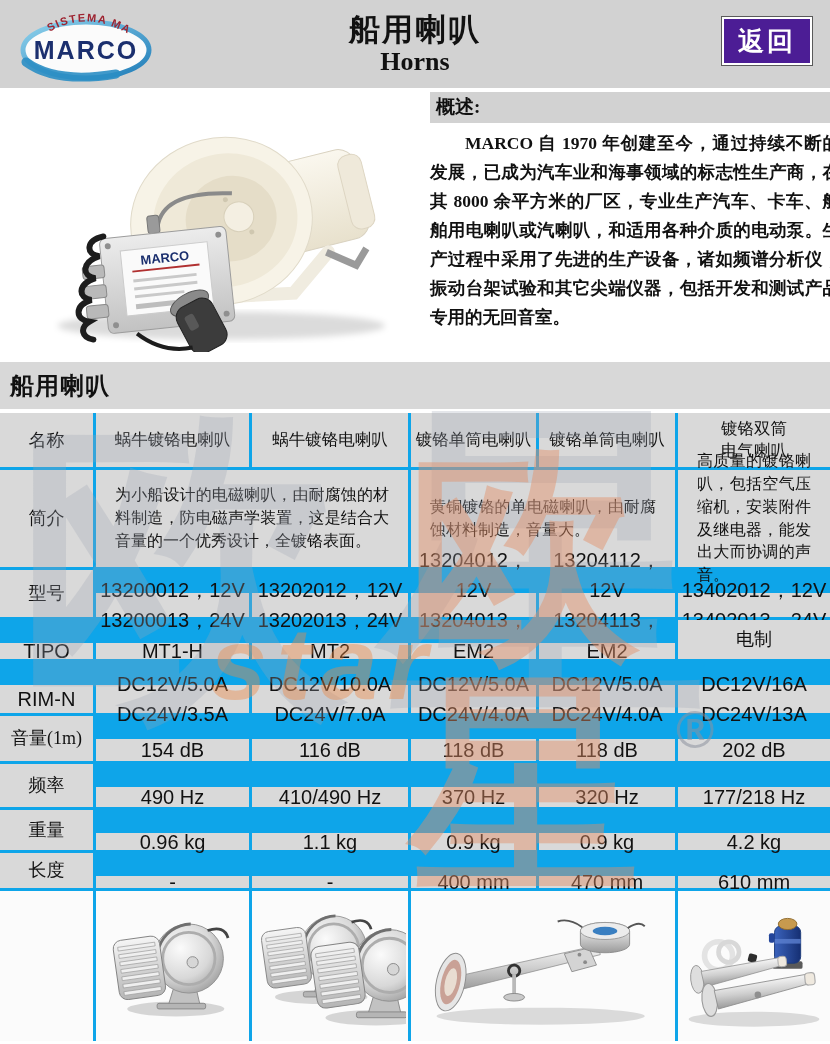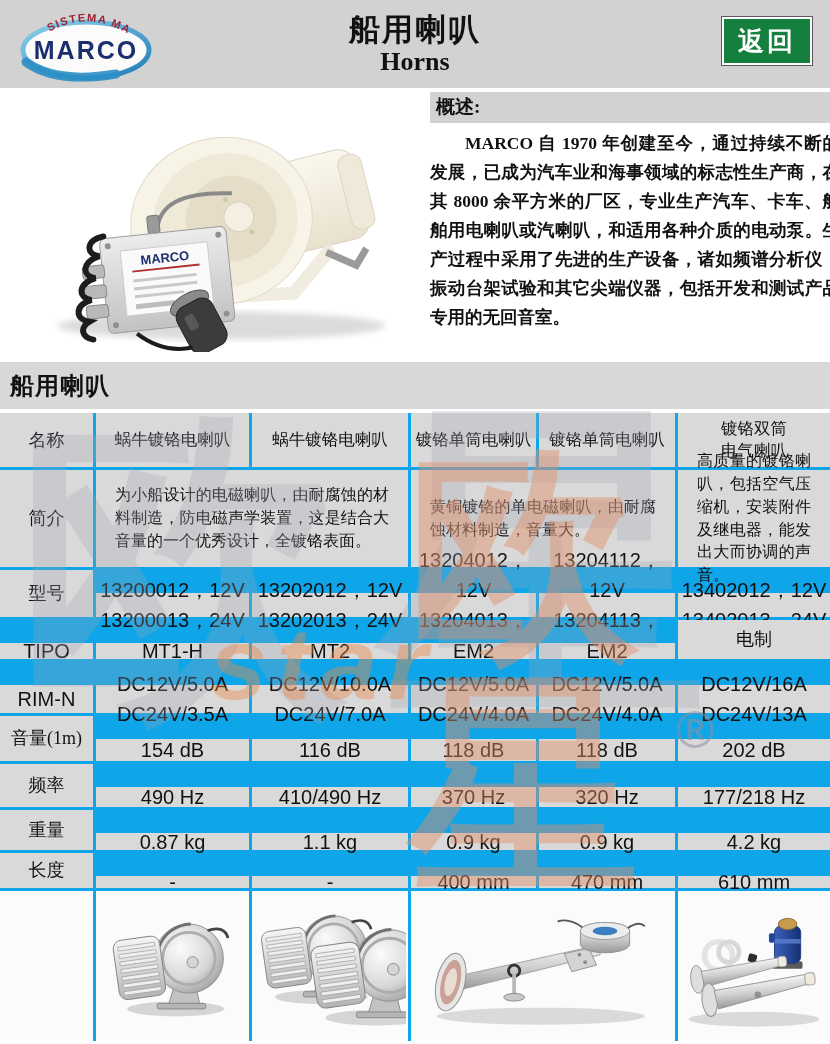--- a/index.html
+++ b/index.html
@@ -5,21 +5,21 @@
   html,body{margin:0;padding:0;background:#ffffff;}
   .page{position:relative;width:830px;height:1044px;background:#ffffff;overflow:hidden;
         font-family:"Liberation Serif","DejaVu Serif",serif;color:#111;}
   
   .header{position:absolute;left:0;top:0;width:830px;height:88px;background:#d2d2d2;}
   .logo{position:absolute;left:12px;top:4px;width:150px;height:80px;}
   .titles{position:absolute;left:0;top:0;width:830px;height:88px;display:flex;flex-direction:column;
           align-items:center;justify-content:center;pointer-events:none;}
   .title-zh{font-size:31px;font-weight:bold;letter-spacing:2px;line-height:1.15;}
   .title-en{font-size:26px;font-weight:bold;font-family:"Liberation Serif",serif;line-height:1.1;}
-  .back-btn{position:absolute;right:18px;top:17px;width:86px;height:44px;background:#15803d;
+  .back-btn{position:absolute;right:18px;top:17px;width:86px;height:44px;background:#4c1d95;
             border:2px solid #ffffff;box-shadow:0 0 0 1px #5a5a5a;display:flex;align-items:center;
             justify-content:center;color:#ffffff;font-size:26px;font-weight:bold;letter-spacing:3px;
             cursor:pointer;}
   
   .hero{position:absolute;left:18px;top:96px;width:392px;height:256px;}
   .overview{position:absolute;left:418px;top:92px;width:410px;margin-left:12px;}
   .overview-head{background:#d2d2d2;font-size:19px;font-weight:bold;padding:2px 6px 3px 6px;}
   .overview-body{margin-top:6px;font-size:17.5px;line-height:29px;text-align:justify;
                  text-indent:2em;font-weight:600;}
   
@@ -231,21 +231,21 @@
     <div class="c num">202 dB</div>
 
     <div class="c lab">频率</div>
     <div class="c num">490 Hz</div>
     <div class="c num">410/490 Hz</div>
     <div class="c num">370 Hz</div>
     <div class="c num">320 Hz</div>
     <div class="c num">177/218 Hz</div>
 
     <div class="c lab">重量</div>
-    <div class="c num">0.87 kg</div>
+    <div class="c num">0.96 kg</div>
     <div class="c num">1.1 kg</div>
     <div class="c num">0.9 kg</div>
     <div class="c num">0.9 kg</div>
     <div class="c num">4.2 kg</div>
 
     <div class="c lab">长度</div>
     <div class="c num">-</div>
     <div class="c num">-</div>
     <div class="c num">400 mm</div>
     <div class="c num">470 mm</div>

